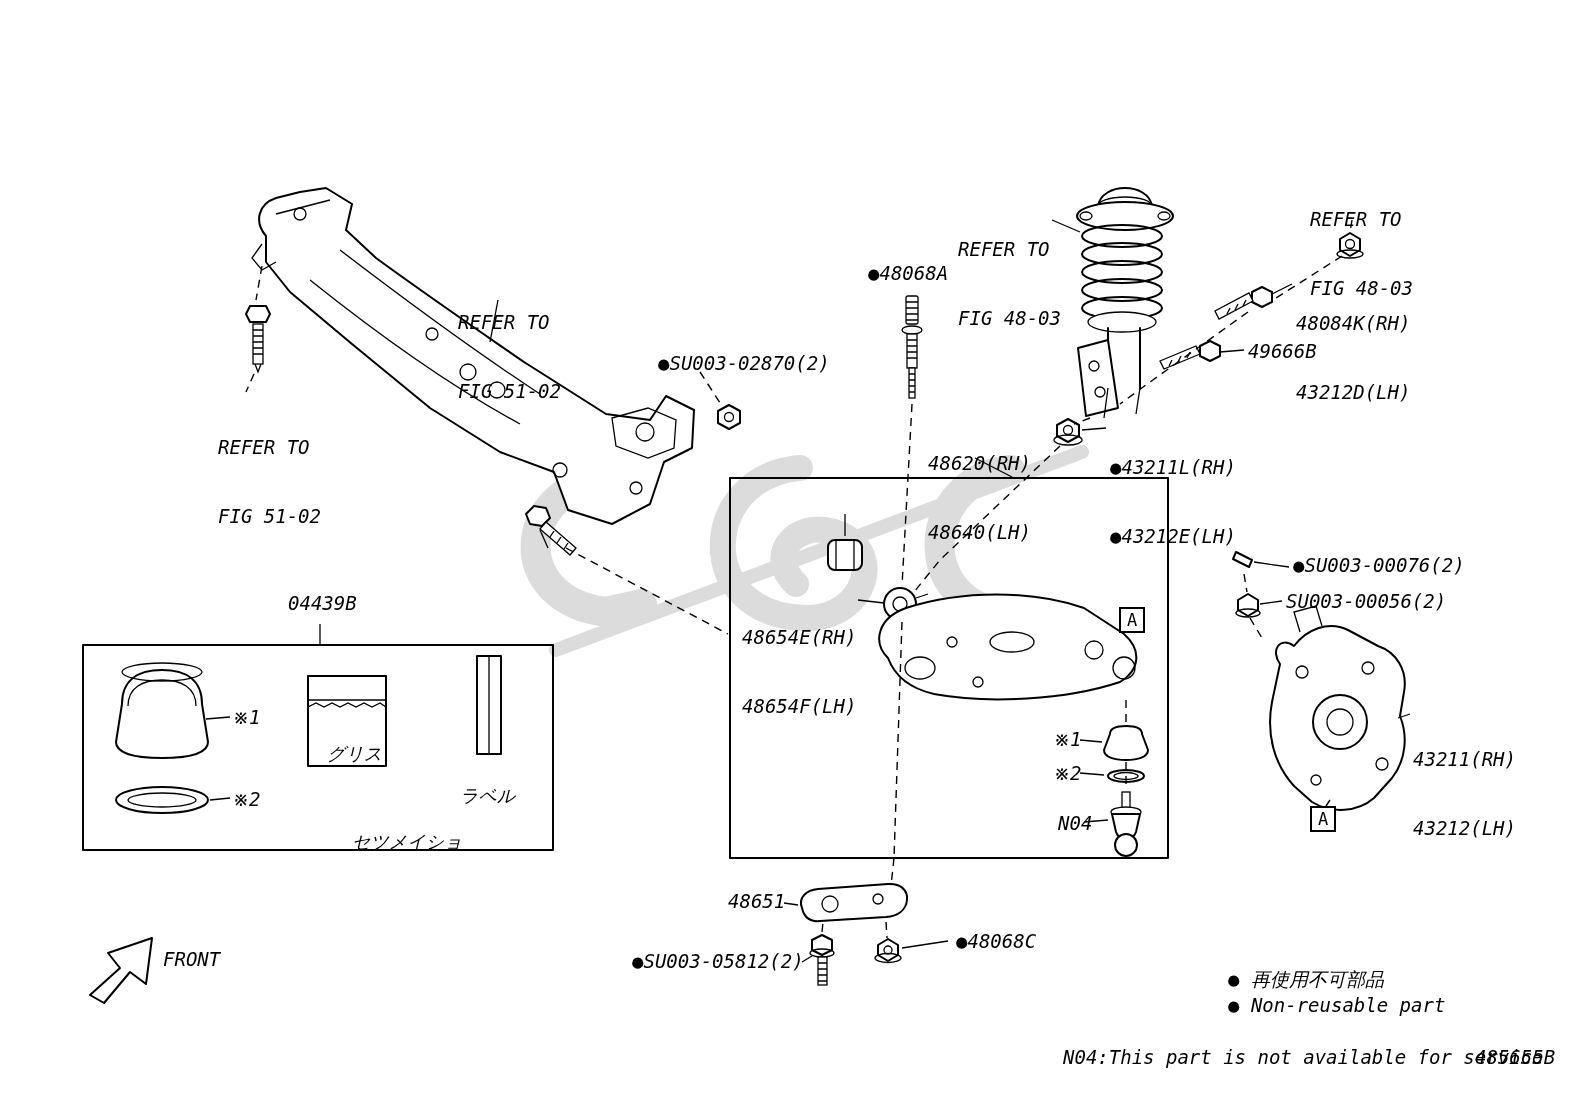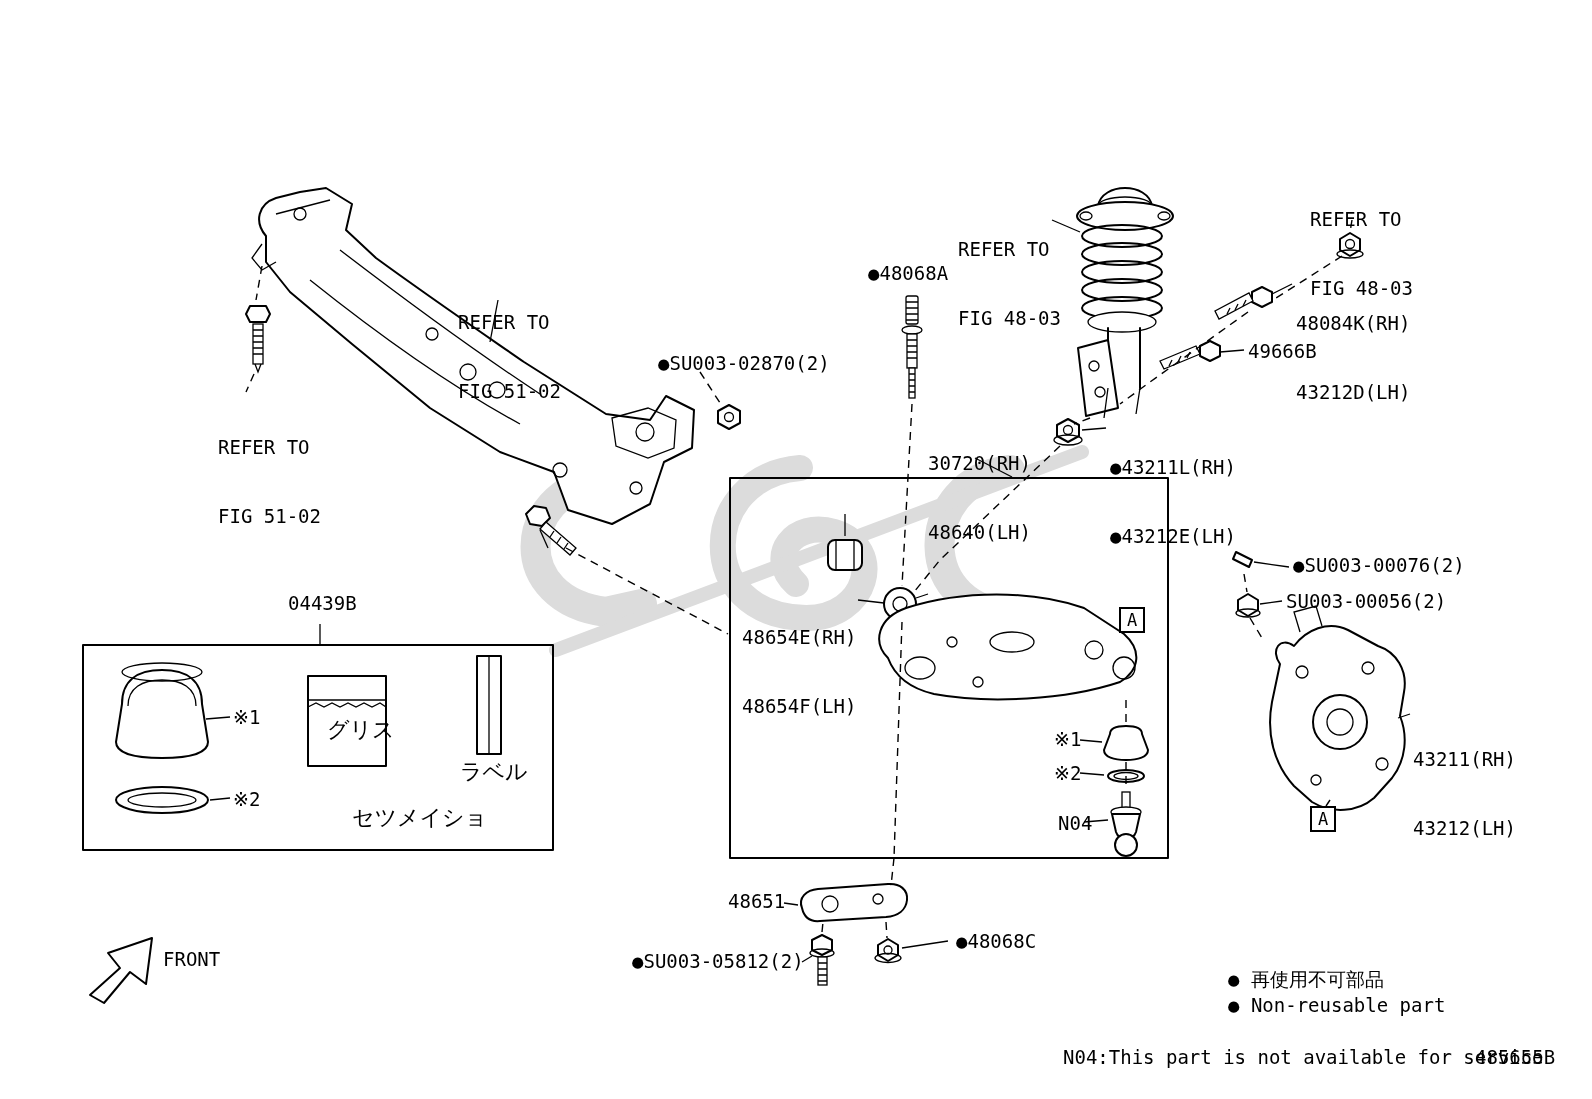--- a/index.html
+++ b/index.html
@@ -1,24 +1,24 @@
 <!DOCTYPE html>
 <html><head>
 <meta charset="utf-8">
 <style>
   * { margin:0; padding:0; box-sizing:border-box; }
   html,body { width:1592px; height:1099px; background:#ffffff; }
   body { font-family:"DejaVu Sans Mono","DejaVu Sans",monospace; color:#000; }
   .stage { position:relative; width:1592px; height:1099px; overflow:hidden; }
   svg.draw { position:absolute; left:0; top:0; }
-  .lbl { position:absolute; font-size:19px; line-height:23px; white-space:pre; }
+  .lbl { position:absolute; font-size:19px; line-height:23px; white-space:pre;font-style:italic; }
   .lbl span { display:block; }
   .abox { position:absolute; width:26px; height:26px; border:2px solid #000; background:#fff;
           display:flex; align-items:center; justify-content:center; font-size:17px; }
-  .small { font-size:22px; }
+  .small { font-size:18px;margin-top:24px; }
   .outline { stroke:#000; stroke-width:2; fill:none; stroke-linejoin:round; stroke-linecap:round; }
   .thin    { stroke:#000; stroke-width:1.3; fill:none; }
   .dash    { stroke:#000; stroke-width:1.4; fill:none; stroke-dasharray:8 6; }
   .lead    { stroke:#000; stroke-width:1.3; fill:none; }
   .wfill   { fill:#fff; }
   .wm      { stroke:#dcdcdc; fill:none; stroke-linecap:round; }
 </style>
 </head>
 <body>
 
@@ -275,21 +275,21 @@
   <span>FIG 48-03</span>
 </div>
 <div class="lbl" style="left:868px;top:262px">●48068A</div>
 <div class="lbl" style="left:658px;top:352px">●SU003-02870(2)</div>
 <div class="lbl" style="left:1296px;top:266px">
   <span>48084K(RH)</span>
   <span>43212D(LH)</span>
 </div>
 <div class="lbl" style="left:1248px;top:340px">49666B</div>
 <div class="lbl" style="left:928px;top:406px">
-  <span>30720(RH)</span>
+  <span>48620(RH)</span>
   <span>48640(LH)</span>
 </div>
 <div class="lbl" style="left:1110px;top:410px">
   <span>●43211L(RH)</span>
   <span>●43212E(LH)</span>
 </div>
 <div class="lbl" style="left:742px;top:580px">
   <span>48654E(RH)</span>
   <span>48654F(LH)</span>
 </div>

